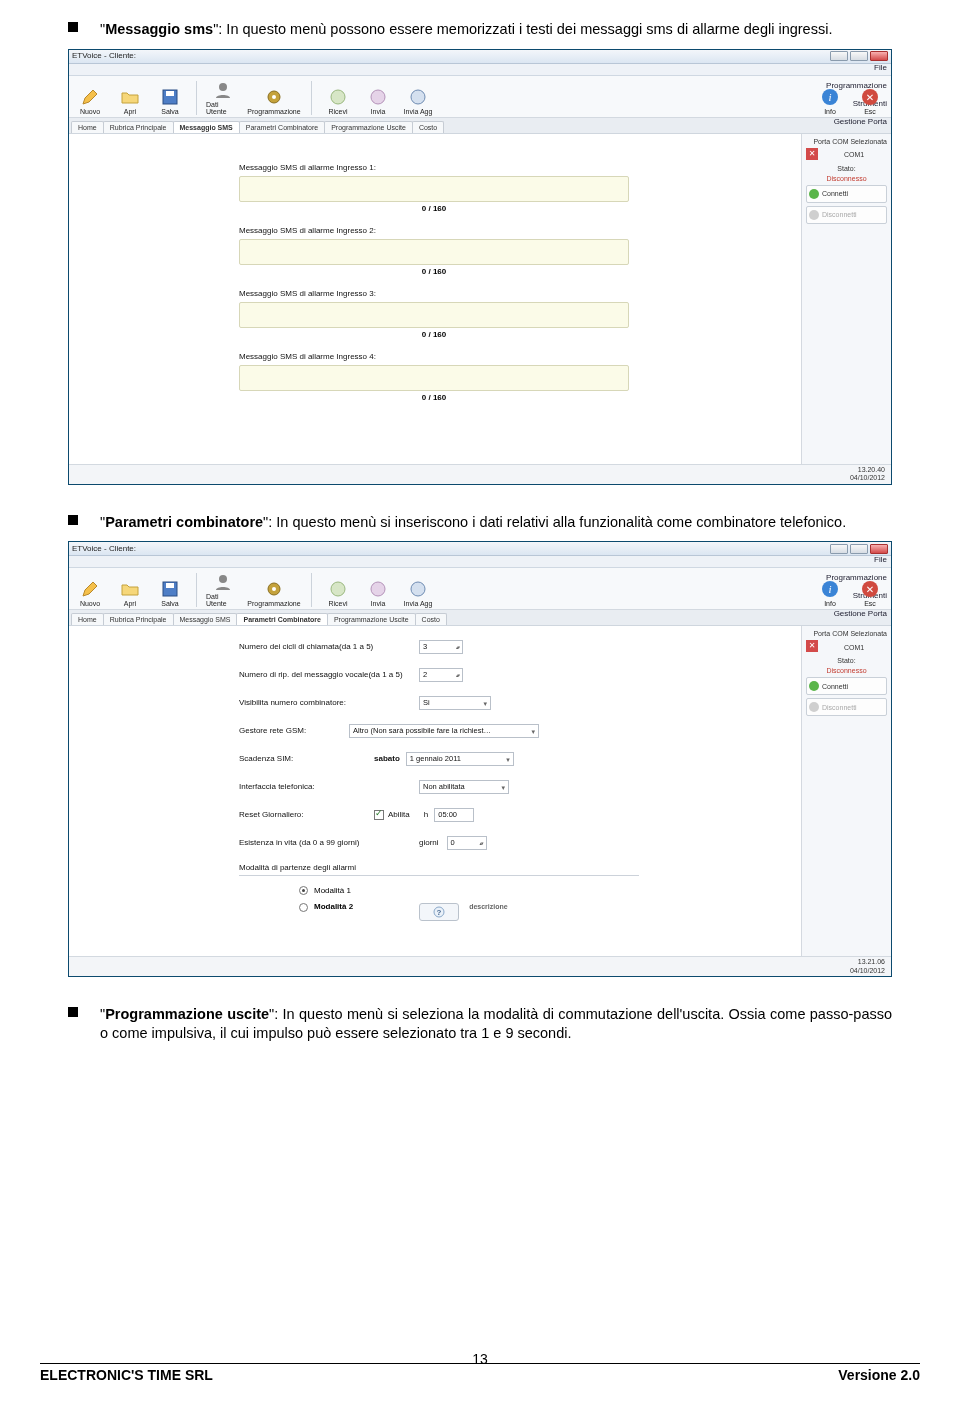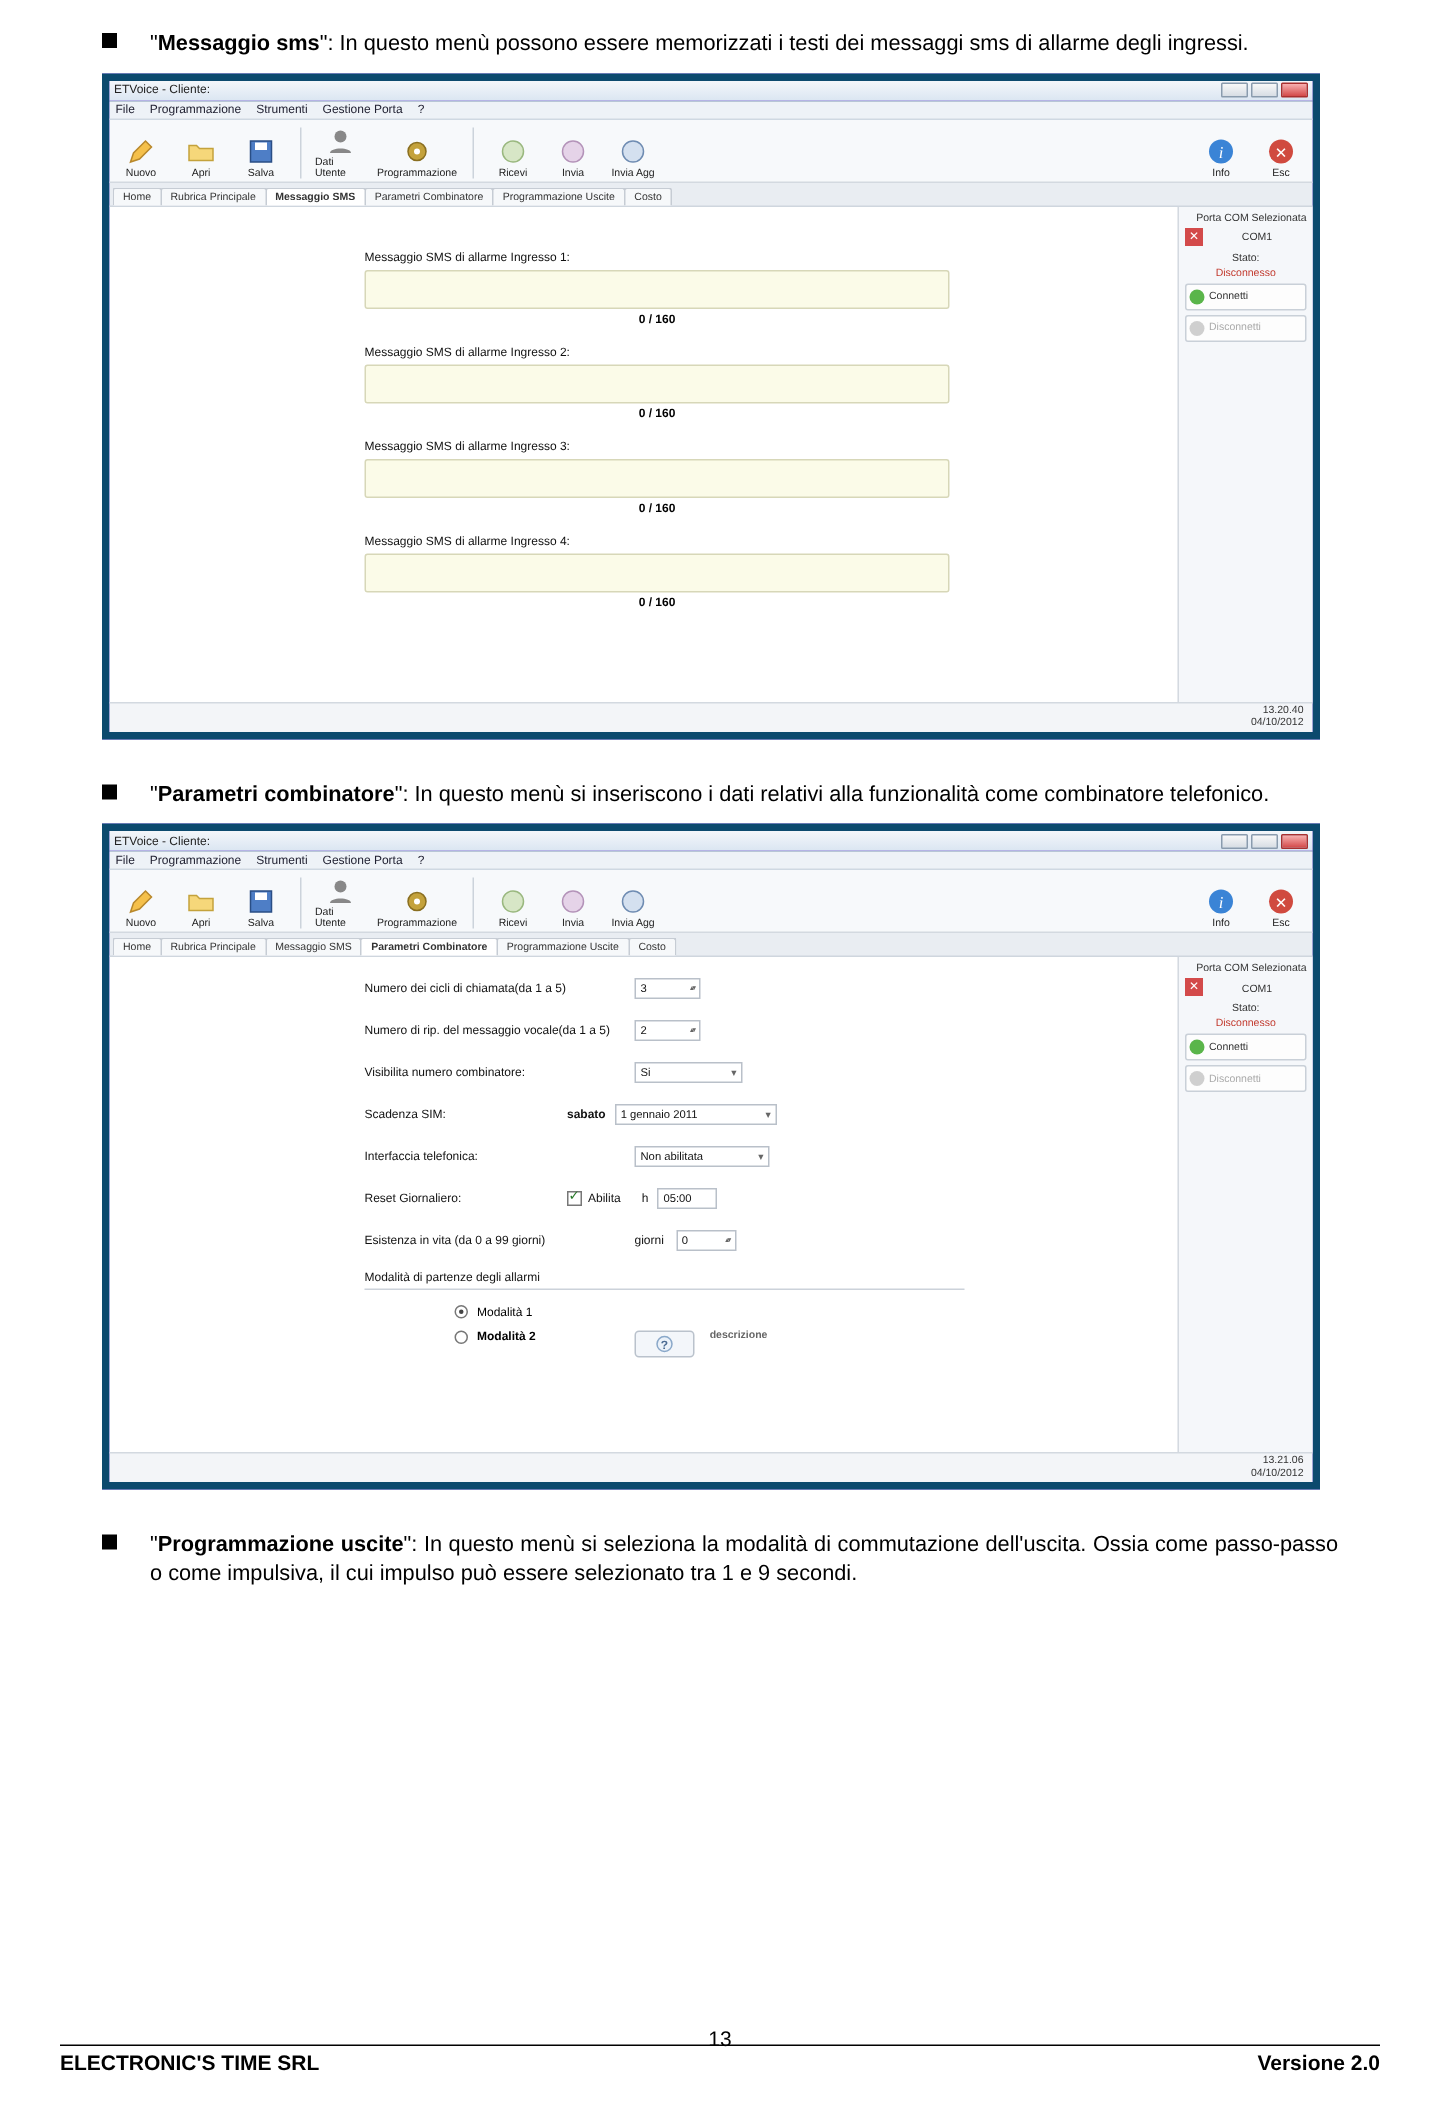--- a/index.html
+++ b/index.html
@@ -29,23 +29,23 @@
   }
   .bullet-text {
     font-size: 14.5px;
     line-height: 1.28;
     text-align: justify;
   }
   .bullet-text b { font-weight: bold; }
 
   
   .app-window {
-    margin: 6px 12px 28px 0;
-    border: 5px solid #0c4a6e;
-    background: #8b5cf6;
+    margin: 6px 0 28px 0;
+    border: 1px solid #0c4a6e;
+    background: #c2410c;
     font-size: 8px;
     line-height: 1;
     position: relative;
   }
   .titlebar {
     height: 14px;
     background: linear-gradient(#f3f6fa,#dbe6f2);
     border-bottom: 1px solid #b8c6d6;
     display: flex;
     align-items: center;
@@ -62,22 +62,23 @@
     border-radius: 1px;
   }
   .win-controls .close { background: linear-gradient(#f8b0b0,#d34a4a); border-color:#a83030; }
   .menubar {
     height: 12px;
     background: #eef2f7;
     border-bottom: 1px solid #cfd8e2;
     display: flex;
     gap: 10px;
     padding: 0 4px;
-    align-items: center;
+    align-items: flex-end;
     color: #223;
+    flex-direction: column;
   }
   .toolbar {
     height: 42px;
     background: #f7f9fb;
     border-bottom: 1px solid #d3d9e0;
     display: flex;
     align-items: flex-end;
     padding: 0 4px 2px 4px;
     gap: 6px;
   }
@@ -523,20 +524,26 @@
               <span>2</span>
             </div>
         </div>
         <div class="param-row">
           <div class="plabel">Visibilita numero combinatore:</div>
           <div class="pctrl combo mid chev">
               <span>Si</span>
             </div>
         </div>
         <div class="param-row">
+          <div class="plabel" style="width:110px;">Gestore rete GSM:</div>
+          <div class="pctrl combo chev" style="width:190px;">
+              <span style="overflow:hidden;white-space:nowrap;">Altro (Non sarà possibile fare la richiest…</span>
+            </div>
+        </div>
+        <div class="param-row">
           <div class="plabel" style="width:135px;">Scadenza SIM:</div>
           <span style="margin-right:6px;font-weight:bold;">sabato</span>
           <div class="pctrl dateinp chev">
               <span>1  gennaio  2011</span>
             </div>
         </div>
         <div class="param-row">
           <div class="plabel">Interfaccia telefonica:</div>
           <div class="pctrl combo mid chev" style="width:90px;">
               <span>Non abilitata</span>

